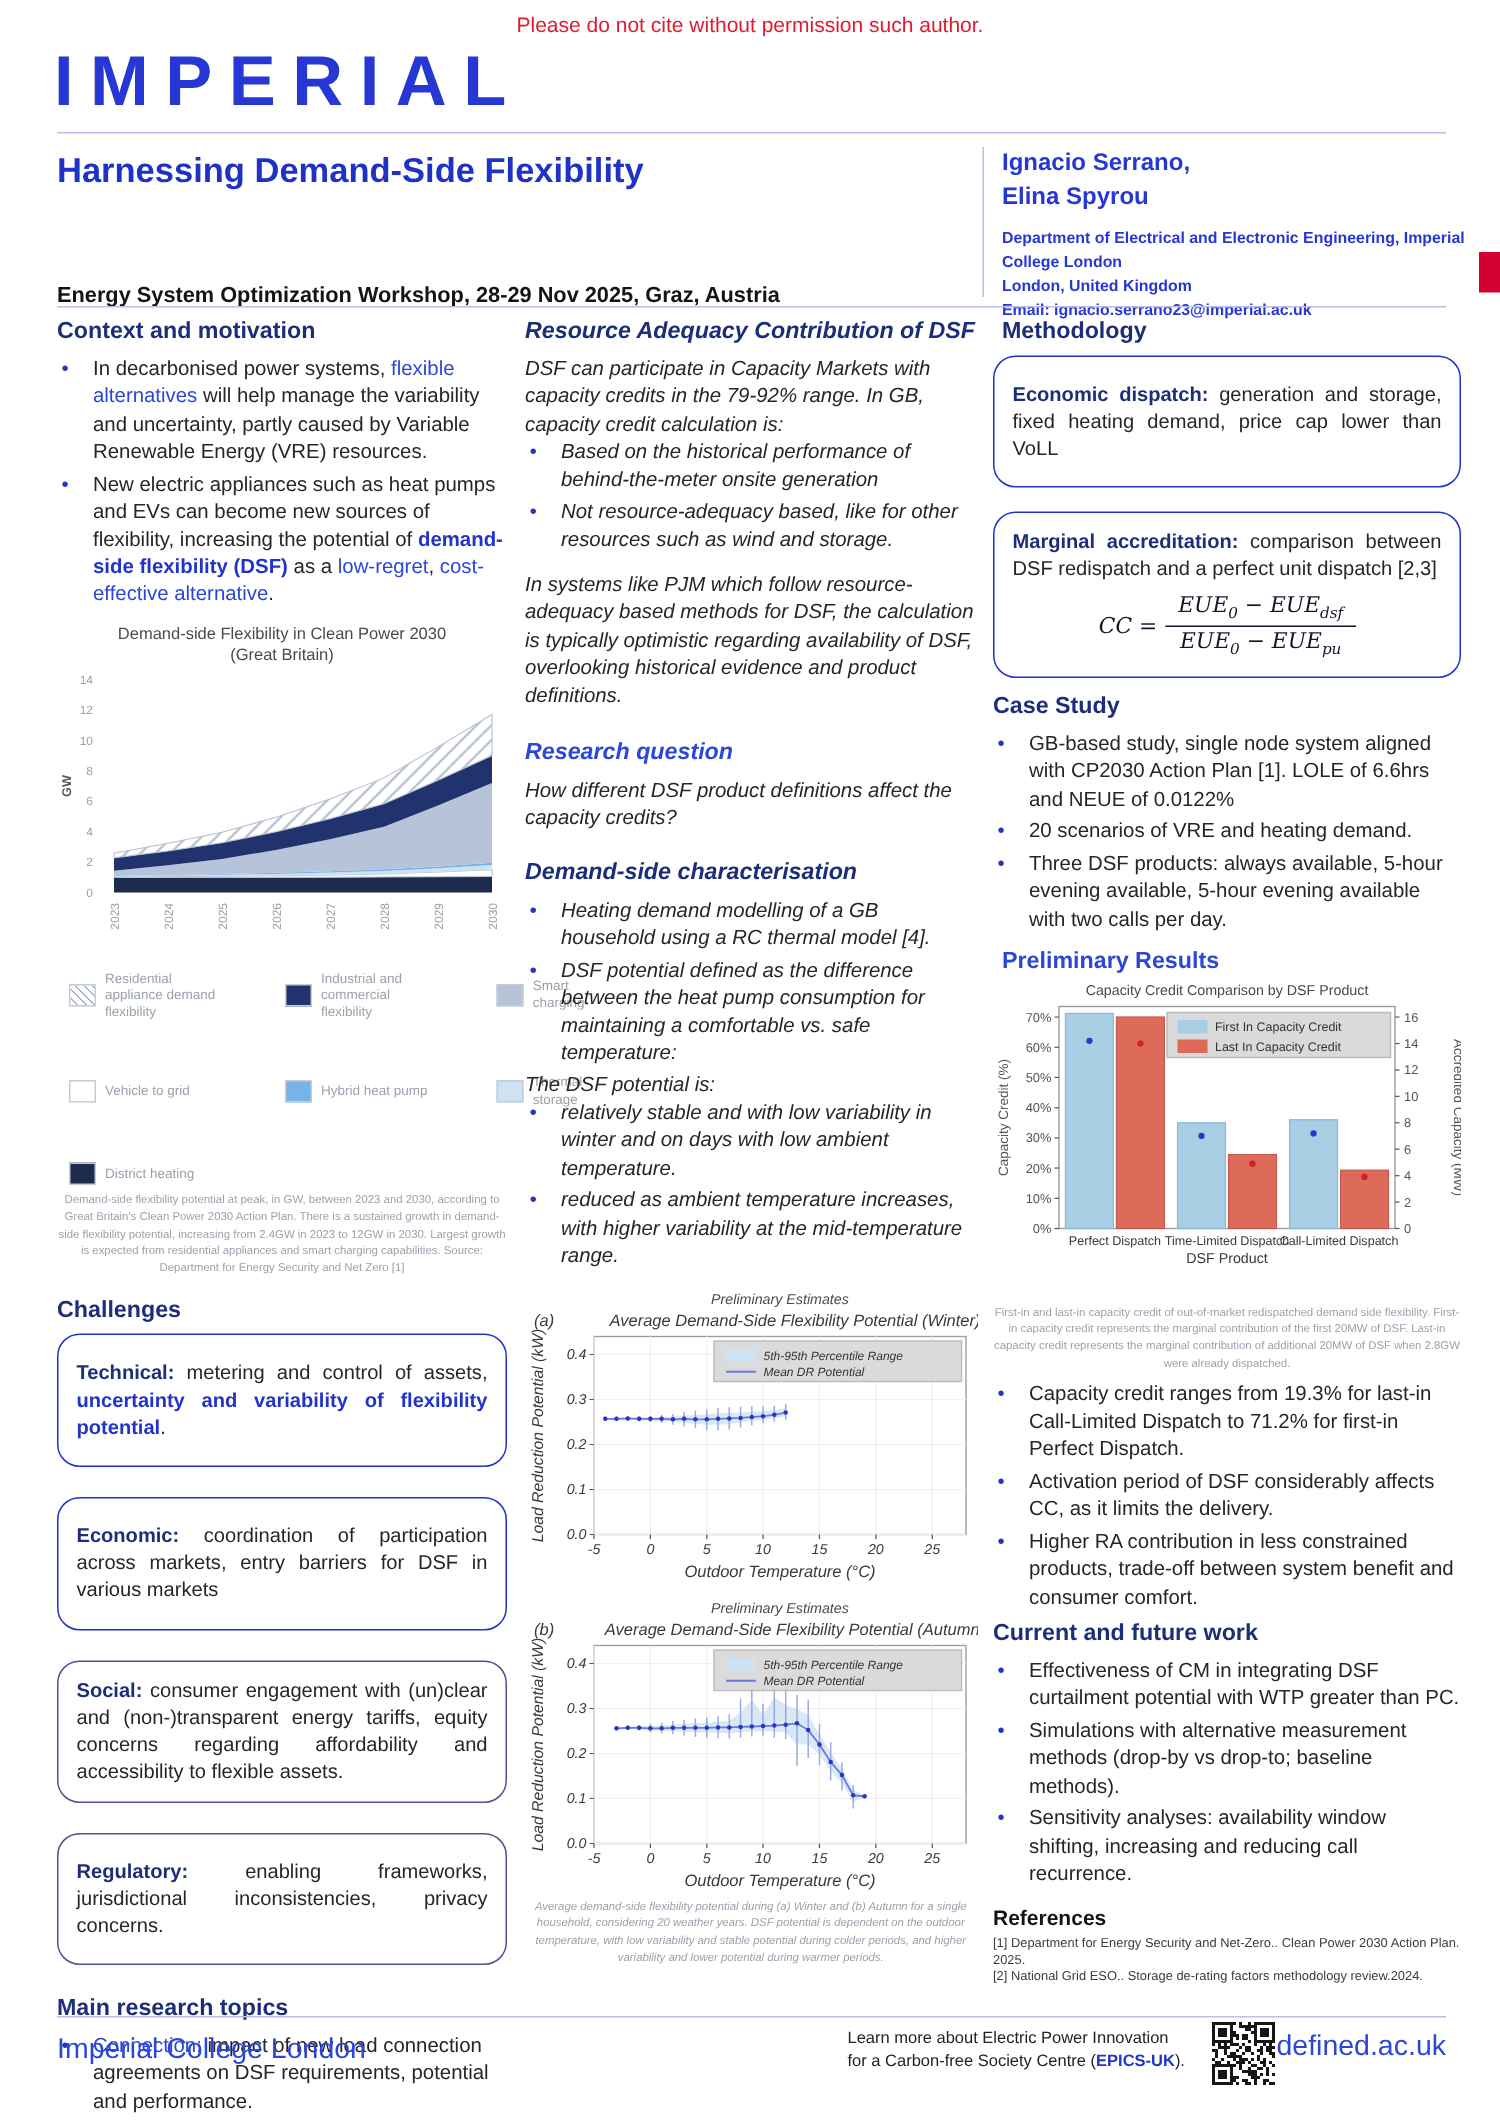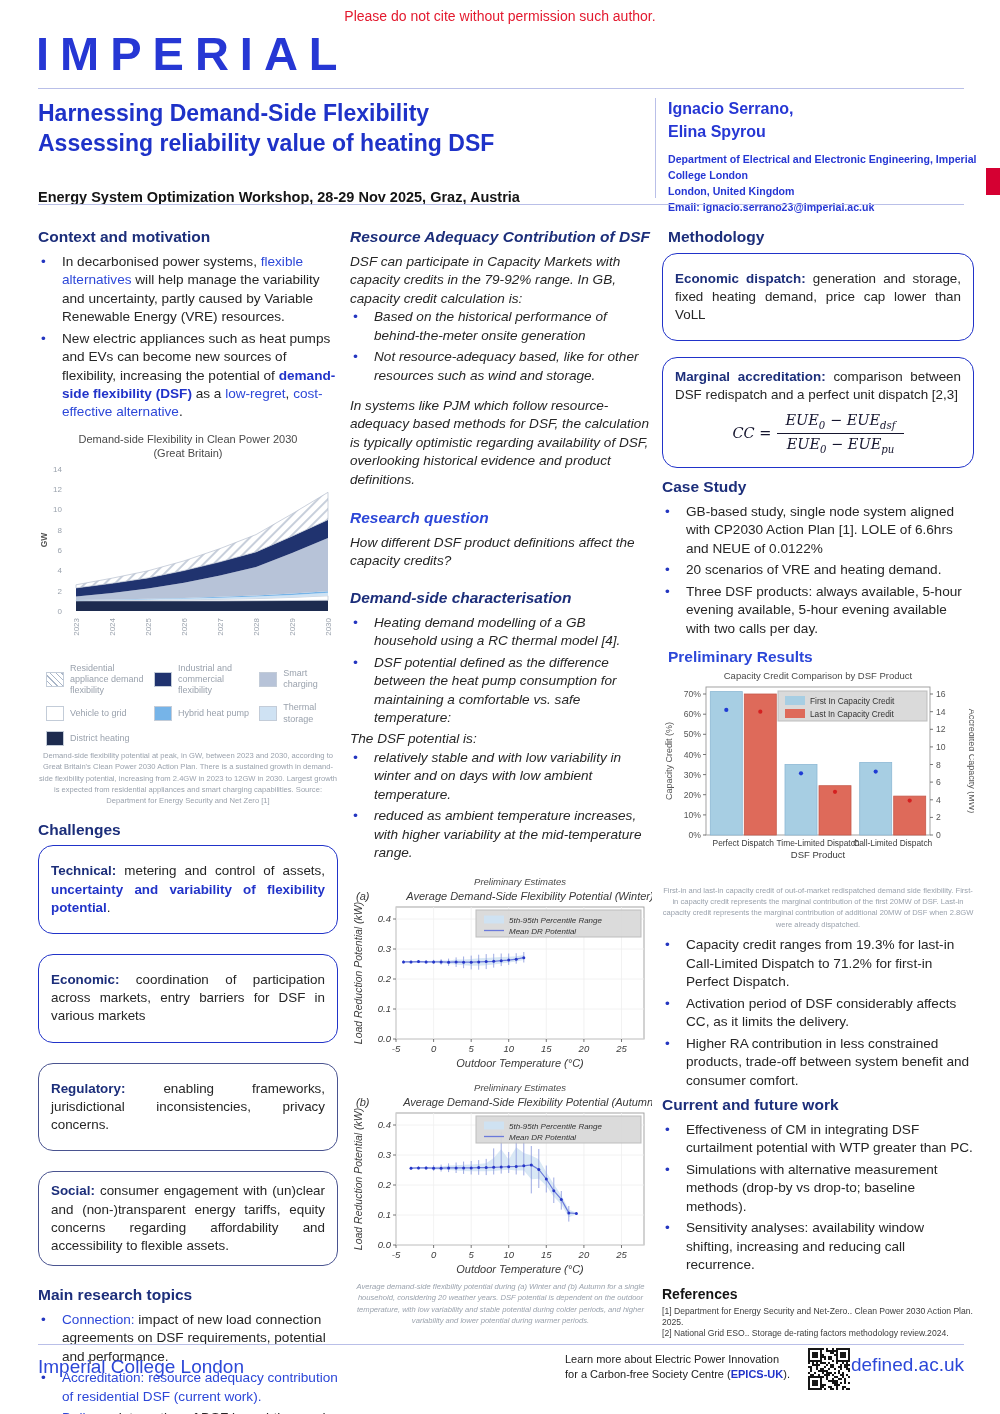--- a/index.html
+++ b/index.html
@@ -11,36 +11,36 @@
   #rule1{top:88px;} #rule2{top:204px;} #rule3{top:1344px;}
   .title{position:absolute;left:38px;top:99px;font-size:23px;font-weight:700;color:#1e32c8;line-height:1.3;}
   .workshop{position:absolute;left:38px;top:189px;font-size:14.5px;font-weight:700;color:#141414;}
   .vdiv{position:absolute;left:655px;top:98px;height:100px;border-left:1.6px solid #b9bfe8;}
   .authors{position:absolute;left:668px;top:97px;font-size:16px;font-weight:700;color:#2637d4;line-height:1.45;}
   .dept{position:absolute;left:668px;top:152px;font-size:10.6px;font-weight:700;color:#2637d4;line-height:1.5;}
   .redmark{position:absolute;right:0;top:168px;width:14px;height:27px;background:#d50032;}
   .col{position:absolute;top:212px;font-size:13.6px;line-height:1.36;}
   #col1{left:38px;width:300px;} #col2{left:350px;width:301px;font-style:italic;} #col3{left:662px;width:312px;}
   h3{font-size:15.5px;margin:14px 0 6px 0;line-height:1.2;}
-  h3.first{margin-top:16px;}
+  h3.first{margin-top:0;}
   h3.navy{color:#1c2e7a;} h3.blue{color:#2c47d8;}
   .bullet{display:flex;margin:0 0 3px 0;}
   .dot{color:#2436c0;flex:none;width:21px;padding-left:3px;}
   .btxt{flex:1;}
   .blue-t{color:#2c47d8;}
   .bold-blue{color:#2133c9;font-weight:700;}
   .navy-b{color:#1c2e7a;font-weight:700;}
   .round-box{border:1.7px solid #2133c9;border-radius:15px;padding:10px 12px;margin:0 0 20px 0;
              font-size:13.4px;text-align:justify;}
   .round-box.grey{border-color:#4a5490;}
   .round-box.pad-lg{padding:16px 12px;}
   .chartblock{margin:10px 0 6px 0;}
   .ct1{text-align:center;font-size:11px;color:#4a4a4a;line-height:1.3;}
   .caption{font-size:7.6px;color:#9aa2ad;text-align:center;line-height:1.5;margin-top:2px;}
-  .legend{display:grid;grid-template-columns:37% 36% 27%;row-gap:6px;margin:6px 0 4px 8px;}
+  .legend{display:grid;grid-template-columns:37% 36% 27%;row-gap:6px;margin:6px 0 4px 8px;gap:36px;}
   .lg-item{display:flex;align-items:center;font-size:9px;color:#9aa2ad;line-height:1.25;}
   .sw{flex:none;width:16px;height:13px;margin-right:6px;border:1px solid #c3ccd8;background:#fff;}
   .sw-hatch{background:repeating-linear-gradient(45deg,#fff 0 3px,#aab6c8 3px 4px);}
   .formula{text-align:center;font-family:"DejaVu Serif",serif;font-style:italic;font-size:14.5px;
            color:#15152e;margin-top:6px;}
   .frac{display:inline-block;vertical-align:middle;text-align:center;margin-left:6px;}
   .frac .num{display:block;border-bottom:1.2px solid #15152e;padding:0 8px 1px 8px;}
   .frac .den{display:block;padding-top:1px;}
   sub{font-size:70%;}
   .refs-h{font-size:14px;font-weight:700;color:#141414;margin:10px 0 2px 0;}
@@ -56,21 +56,20 @@
 <body>
 
 <div class="page">
 
   <div class="notice">Please do not cite without permission such author.</div>
   <div class="logo">IMPERIAL</div>
   <div class="rule" id="rule1"></div>
 
   <div class="title">
     <div>Harnessing Demand-Side Flexibility</div>
-    <div>Assessing reliability value of heating DSF</div>
   </div>
   <div class="workshop">Energy System Optimization Workshop, 28-29 Nov 2025, Graz, Austria</div>
   <div class="vdiv"></div>
   <div class="authors">
     <div>Ignacio Serrano,</div>
     <div>Elina Spyrou</div>
   </div>
   <div class="dept">
     <div>Department of Electrical and Electronic Engineering, Imperial</div>
     <div>College London</div>
@@ -157,24 +156,24 @@
           </div>
         </div>
       <div class="caption">Demand-side flexibility potential at peak, in GW, between 2023 and 2030, according to Great Britain's Clean Power 2030 Action Plan. There is a sustained growth in demand-side flexibility potential, increasing from 2.4GW in 2023 to 12GW in 2030. Largest growth is expected from residential appliances and smart charging capabilities. Source: Department for Energy Security and Net Zero [1]</div>
     </div>
 
     <h3 class="navy">Challenges</h3>
     <div class="round-box pad-lg">
       <span class="bold-blue navy-b">Technical:</span><span> metering and control of assets, </span><span class="bold-blue">uncertainty and variability of flexibility potential</span><span>.</span></div>
     <div class="round-box pad-lg">
       <span class="navy-b">Economic:</span><span> coordination of participation across markets, entry barriers for DSF in various markets</span></div>
+    <div class="round-box grey">
+      <span class="navy-b">Social:</span><span> consumer engagement with (un)clear and (non-)transparent energy tariffs, equity concerns regarding affordability and accessibility to flexible assets.</span></div>
     <div class="round-box grey pad-lg">
       <span class="navy-b">Regulatory:</span><span> enabling frameworks, jurisdictional inconsistencies, privacy concerns.</span></div>
-    <div class="round-box grey">
-      <span class="navy-b">Social:</span><span> consumer engagement with (un)clear and (non-)transparent energy tariffs, equity concerns regarding affordability and accessibility to flexible assets.</span></div>
 
     <h3 class="navy">Main research topics</h3>
     <div class="bullet">
         <span class="dot">•</span>
       <span class="btxt"><span class="blue-t">Connection:</span><span> impact of new load connection agreements on DSF requirements, potential and performance.</span></span>
       </div>
     <div class="bullet">
         <span class="dot">•</span>
       <span class="btxt"><span class="blue-t">Accreditation:</span><span class="blue-t"> resource adequacy contribution of residential DSF (current work).</span></span>
       </div>

